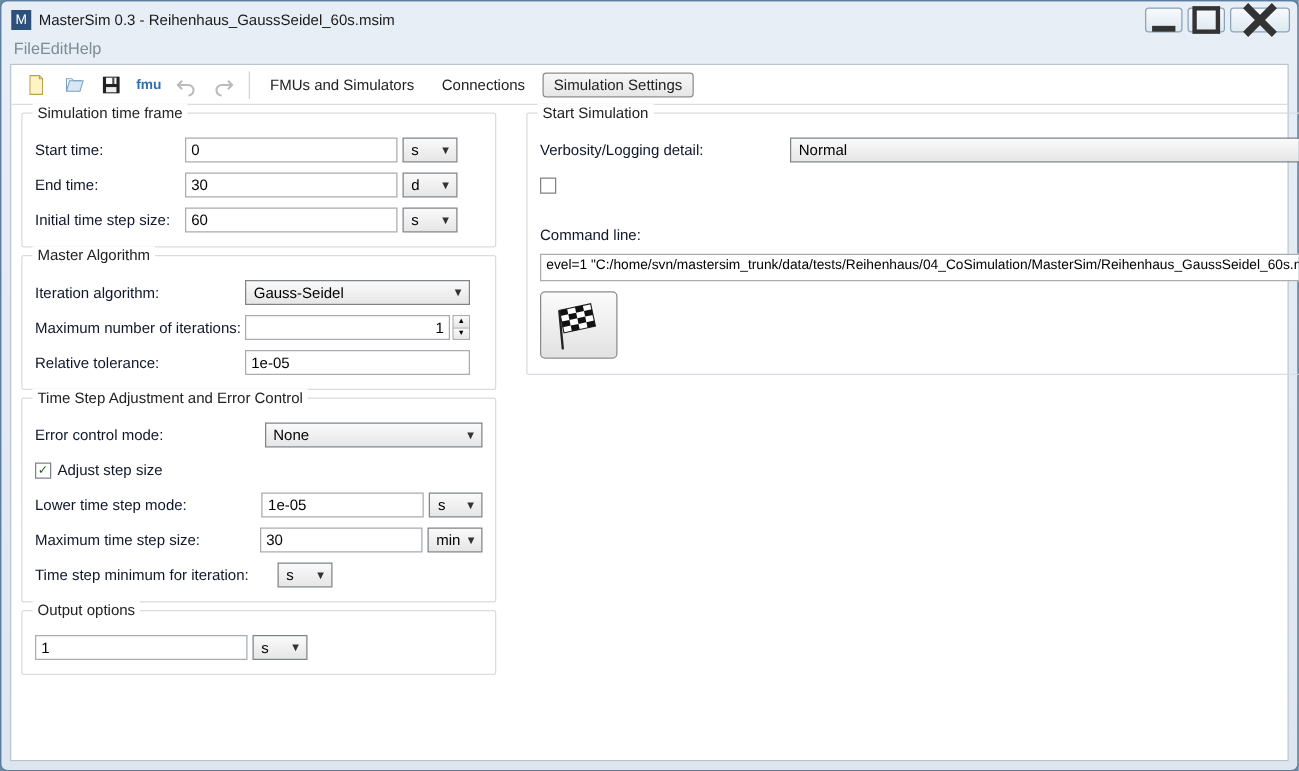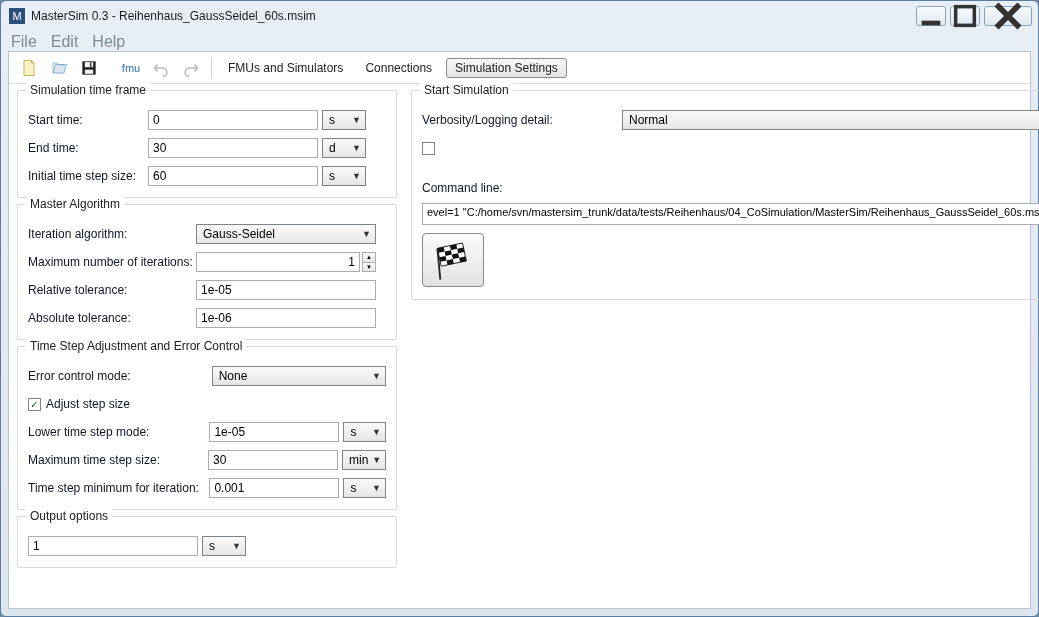--- a/index.html
+++ b/index.html
@@ -42,25 +42,24 @@
   border: 1px solid #8aa3b8;
   background: linear-gradient(#f6fafd,#dfe9f1);
   border-radius: 3px;
   display: flex; align-items: center; justify-content: center;
   font-size: 12px; color: #3a3a3a;
 }
 .win-btn.close { width: 48px; }
 .menubar {
   height: 20px;
   display: flex;
-  align-items: flex-end;
-  gap: 14px;
+  align-items: flex-start;
   padding: 0 10px;
   color: #7d8a97;
-  font-size: 16px;
+  font-size: 13px;
 }
 .content-border {
   position: absolute;
   left: 7px; right: 7px; top: 50px; bottom: 7px;
   background: #fff;
   border: 1px solid #b8c4cf;
 }
 .toolbar {
   height: 32px;
   border-bottom: 1px solid #d9dde1;
@@ -81,21 +80,21 @@
   color: #222;
 }
 .tab.active {
   border: 1px solid #8a8a8a;
   background: linear-gradient(#f7f7f7,#e6e6e6);
   border-radius: 3px;
 }
 .panels {
   display: flex;
   padding: 6px 8px;
-  gap: 14px;
+  gap: 24px;
 }
 .left-col { width: 380px; }
 .right-col { flex: 1; }
 .group {
   border: 1px solid #d8dce0;
   border-radius: 2px;
   padding: 8px 10px 10px 10px;
   margin-bottom: 6px;
   position: relative;
 }
@@ -227,21 +226,21 @@
           </svg>
       </span>
       <span class="tbicon">
         <svg viewBox="0 0 24 24">
             <rect x="4" y="4" width="16" height="16" fill="#222"></rect>
             <rect x="7" y="5" width="10" height="6" fill="#fff"></rect>
             <rect x="7" y="14" width="10" height="5" fill="#eee"></rect>
             <rect x="13" y="5" width="2" height="6" fill="#444"></rect>
           </svg>
       </span>
-      <span class="tbicon" style="color:#2e6fb0;font-weight:normal;font-size:11px;margin-left:12px;">fmu</span>
+      <span class="tbicon" style="color:#2e6fb0;font-weight:bold;font-size:11px;">fmu</span>
       <span class="tbicon">
         <svg viewBox="0 0 24 24">
             <path d="M8 8 l-4 4 l4 4 M4 12 h10 a5 5 0 0 1 0 10" fill="none" stroke="#bbb" stroke-width="2"></path>
           </svg>
       </span>
       <span class="tbicon">
         <svg viewBox="0 0 24 24">
             <path d="M16 8 l4 4 l-4 4 M20 12 h-10 a5 5 0 0 0 0 10" fill="none" stroke="#bbb" stroke-width="2"></path>
           </svg>
       </span>
@@ -297,24 +296,20 @@
             <input class="text w-right" style="width: 164px;" value="1">
             <span class="spin">
                 <div>▲</div>
                 <div>▼</div>
               </span>
           </div>
           <div class="row">
             <span class="lbl lbl-w2">Relative tolerance:</span>
             <input class="text" style="width: 180px;" value="1e-05">
           </div>
-          <div class="row">
-            <span class="lbl lbl-w2">Absolute tolerance:</span>
-            <input class="text" style="width: 180px;" value="1e-06">
-          </div>
         </div>
 
         <div class="group">
           <span class="group-title">Time Step Adjustment and Error Control</span>
           <div class="row">
             <span class="lbl lbl-w3">Error control mode:</span>
             <span class="combo sel">
                 <span>None</span>
                 <span class="arrow">▼</span>
               </span>
@@ -334,21 +329,20 @@
           <div class="row">
             <span class="lbl lbl-w3">Maximum time step size:</span>
             <input class="text w-narrow" value="30" style="">
             <span class="combo unit">
                 <span>min</span>
                 <span class="arrow">▼</span>
               </span>
           </div>
           <div class="row">
             <span class="lbl lbl-w3">Time step minimum for iteration:</span>
-            <input class="text w-narrow" value="0.001" style="">
             <span class="combo unit">
                 <span>s</span>
                 <span class="arrow">▼</span>
               </span>
           </div>
         </div>
 
         <div class="group">
           <span class="group-title">Output options</span>
           <div class="row">

